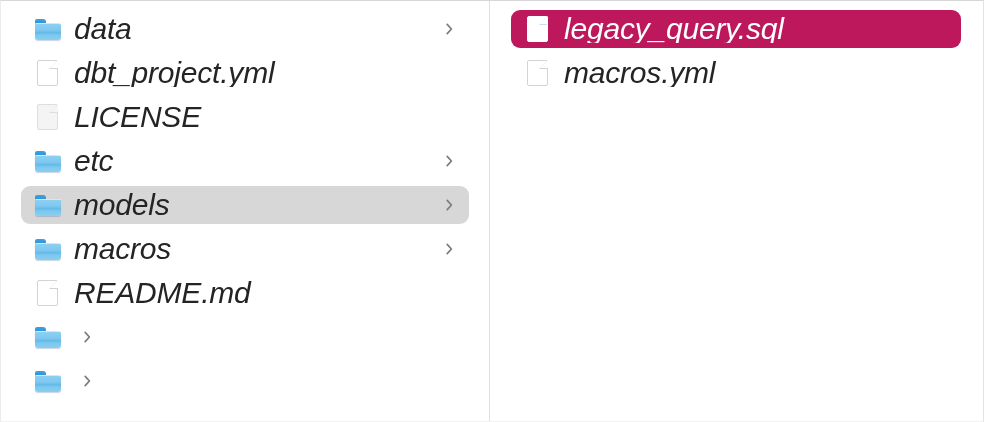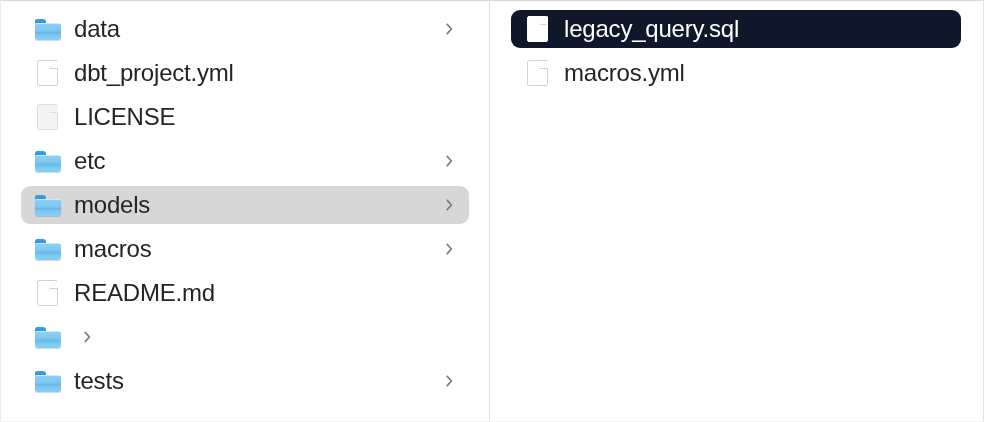--- a/index.html
+++ b/index.html
@@ -58,21 +58,21 @@
   }
   .column-right .row {
     margin-left: 21px;
     margin-right: 22px;
   }
 
   .row.selected-gray {
     background: #d7d7d7;
   }
   .row.selected-blue {
-    background: #0f172a;
+    background: #be185d;
   }
 
   .row-icon {
     width: 27px;
     height: 30px;
     flex: 0 0 27px;
     position: relative;
     margin-right: 13px;
   }
 
@@ -147,28 +147,29 @@
     background: #ffffff;
     border-color: #ffffff;
   }
   .row.selected-blue .ic-file::before {
     border-color: transparent transparent #ffffff transparent;
     filter: drop-shadow(-1px 1px 0 #c9ddf5);
   }
 
   
   .row-label {
-    font-size: 24px;
+    font-size: 30px;
     line-height: 28px;
     color: #242424;
     letter-spacing: -0.2px;
     white-space: nowrap;
     overflow: hidden;
     text-overflow: ellipsis;
     flex: 1 1 auto;
+    font-style: italic;
   }
   .row.selected-blue .row-label {
     color: #ffffff;
   }
 
   
   .row-chevron {
     flex: 0 0 auto;
     width: 11px;
     height: 16px;
@@ -295,21 +296,20 @@
             </svg>
           </span>
         </div>
         <div class="row">
           <span class="row-icon">
             <span class="ic-folder">
               <span class="tab"></span>
               <span class="body"></span>
             </span>
           </span>
-          <span class="row-label">tests</span>
           <span class="row-chevron">
             <svg viewBox="0 0 11 16" width="11" height="16">
               <path d="M3.2 3.4 L7.4 8 L3.2 12.6"></path>
             </svg>
           </span>
         </div>
       </div>
     <div class="column column-right">
         <div class="row selected-blue">
           <span class="row-icon">

